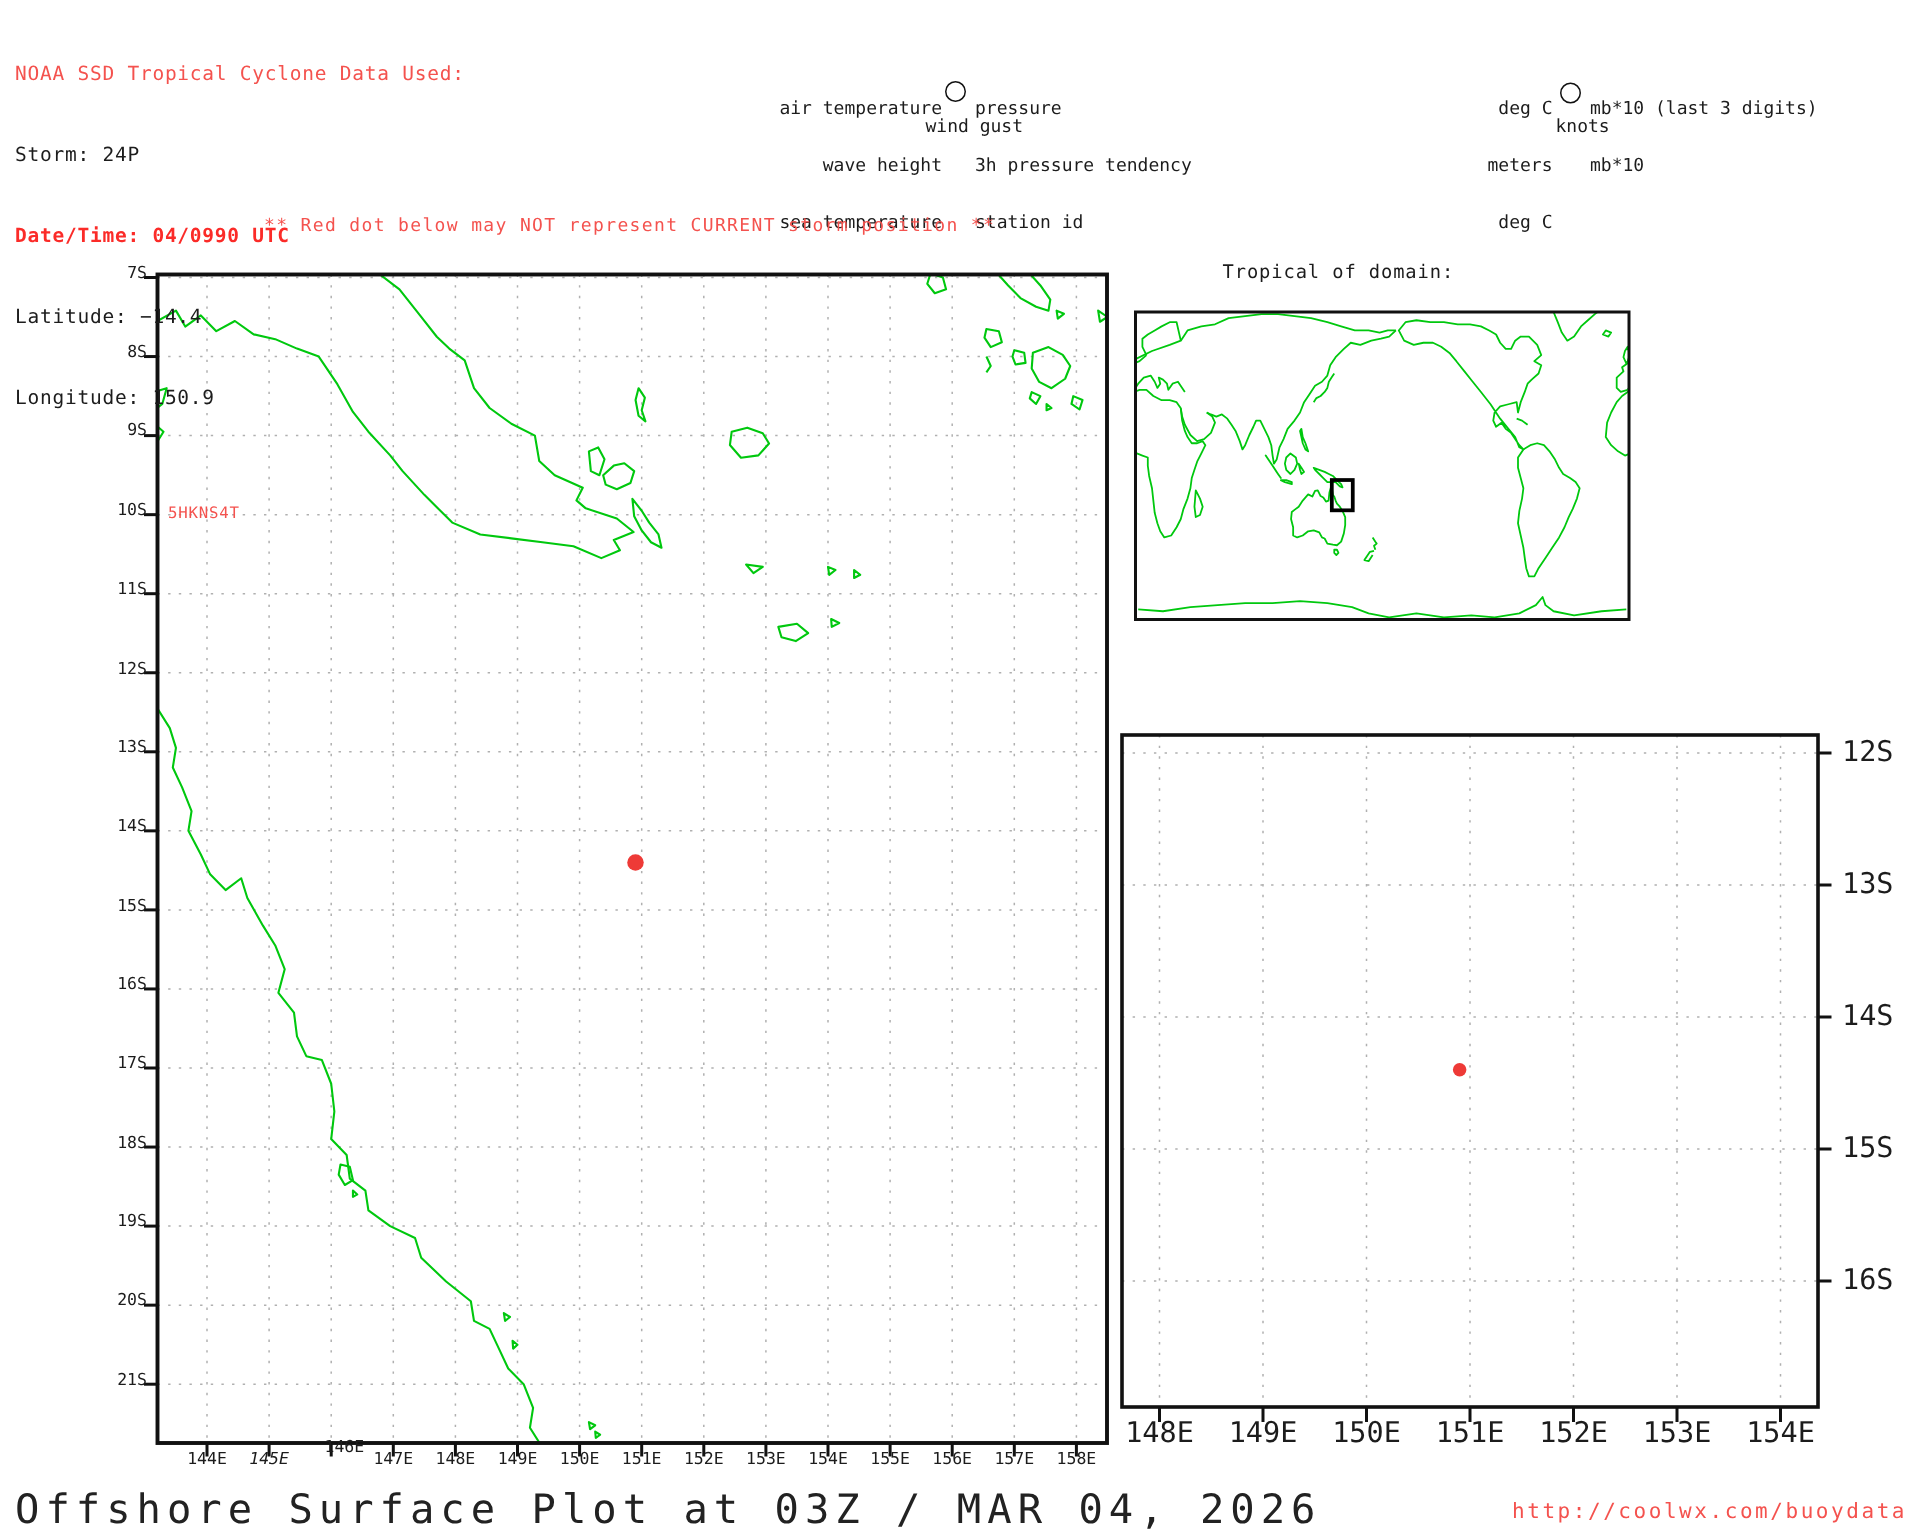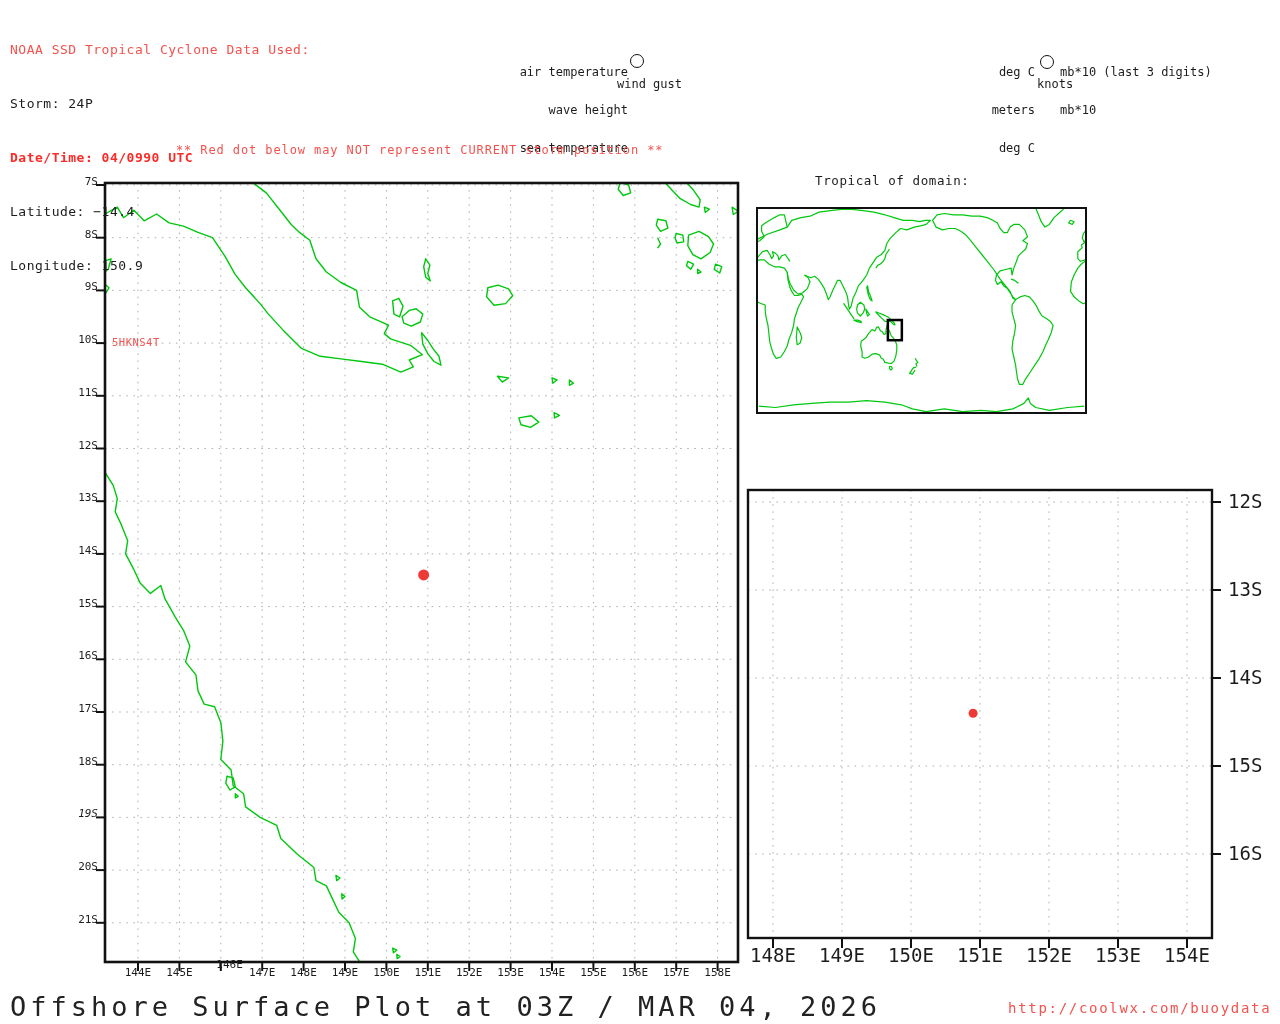--- a/index.html
+++ b/index.html
@@ -286,20 +286,25 @@
     <div>Longitude: 150.9</div>
   </div>
 
 
   <div class="abs leg leg-r" style="left:458px;top:41px;width:170px;">
     <div>air temperature</div>
     <div>wave height</div>
     <div>sea temperature</div>
   </div>
   <div class="leg-circle" style="left:630px;top:54px;"></div>
+  <div class="abs leg" style="left:650px;top:41px;">
+    <div>pressure</div>
+    <div>3h pressure tendency</div>
+    <div>station id</div>
+  </div>
   <div class="abs leg" style="left:617px;top:78px;">wind gust</div>
 
   <div class="abs leg leg-r" style="left:953px;top:41px;width:82px;">
     <div>deg C</div>
     <div>meters</div>
     <div>deg C</div>
   </div>
   <div class="leg-circle" style="left:1040px;top:55px;"></div>
   <div class="abs leg" style="left:1060px;top:41px;">
     <div>mb*10 (last 3 digits)</div>
@@ -311,21 +316,21 @@
 
   <div class="abs inset-title">Tropical of domain:</div>
 
   <div class="abs storm-label">5HKNS4T</div>
 
   <div class="abs footer-title">Offshore Surface Plot at 03Z / MAR 04, 2026</div>
   <a class="abs footer-url" href="#">http://coolwx.com/buoydata</a>
 
   <div id="labels">
       <div class="tick-label" style="left: 116px; top: 966px; width: 44px; text-align: center;">144E</div>
-      <div class="tick-label" style="left: 157.4px; top: 966px; width: 44px; text-align: center;">145E</div>
+      <div class="tick-label" style="left: 157.4px; top: 966px; width: 44px; text-align: center; font-style: italic;">145E</div>
       <div class="tick-label" style="left: 198.8px; top: 958px; width: 44px; text-align: right;">146E</div>
       <div class="tick-label" style="left: 240.2px; top: 966px; width: 44px; text-align: center;">147E</div>
       <div class="tick-label" style="left: 281.6px; top: 966px; width: 44px; text-align: center;">148E</div>
       <div class="tick-label" style="left: 323px; top: 966px; width: 44px; text-align: center;">149E</div>
       <div class="tick-label" style="left: 364.4px; top: 966px; width: 44px; text-align: center;">150E</div>
       <div class="tick-label" style="left: 405.8px; top: 966px; width: 44px; text-align: center;">151E</div>
       <div class="tick-label" style="left: 447.2px; top: 966px; width: 44px; text-align: center;">152E</div>
       <div class="tick-label" style="left: 488.6px; top: 966px; width: 44px; text-align: center;">153E</div>
       <div class="tick-label" style="left: 530px; top: 966px; width: 44px; text-align: center;">154E</div>
       <div class="tick-label" style="left: 571.4px; top: 966px; width: 44px; text-align: center;">155E</div>
@@ -337,21 +342,21 @@
       <div class="tick-label ylab" style="left: 38px; top: 280.4px;">9S</div>
       <div class="tick-label ylab" style="left: 38px; top: 333.1px;">10S</div>
       <div class="tick-label ylab" style="left: 38px; top: 385.8px;">11S</div>
       <div class="tick-label ylab" style="left: 38px; top: 438.5px;">12S</div>
       <div class="tick-label ylab" style="left: 38px; top: 491.2px;">13S</div>
       <div class="tick-label ylab" style="left: 38px; top: 543.9px;">14S</div>
       <div class="tick-label ylab" style="left: 38px; top: 596.6px;">15S</div>
       <div class="tick-label ylab" style="left: 38px; top: 649.3px;">16S</div>
       <div class="tick-label ylab" style="left: 38px; top: 702px;">17S</div>
       <div class="tick-label ylab" style="left: 38px; top: 754.7px;">18S</div>
-      <div class="tick-label ylab" style="left: 38px; top: 807.4px; font-style: italic;">19S</div>
+      <div class="tick-label ylab" style="left: 38px; top: 807.4px;">19S</div>
       <div class="tick-label ylab" style="left: 38px; top: 860.1px;">20S</div>
       <div class="tick-label ylab" style="left: 38px; top: 912.8px;">21S</div>
       <div class="tick-label zoomlab" style="left: 743px; top: 944px; width: 60px; text-align: center;">148E</div>
       <div class="tick-label zoomlab" style="left: 812px; top: 944px; width: 60px; text-align: center;">149E</div>
       <div class="tick-label zoomlab" style="left: 881px; top: 944px; width: 60px; text-align: center;">150E</div>
       <div class="tick-label zoomlab" style="left: 950px; top: 944px; width: 60px; text-align: center;">151E</div>
       <div class="tick-label zoomlab" style="left: 1019px; top: 944px; width: 60px; text-align: center;">152E</div>
       <div class="tick-label zoomlab" style="left: 1088px; top: 944px; width: 60px; text-align: center;">153E</div>
       <div class="tick-label zoomlab" style="left: 1157px; top: 944px; width: 60px; text-align: center;">154E</div>
       <div class="tick-label zoomlab" style="left: 1228px; top: 490px;">12S</div>

